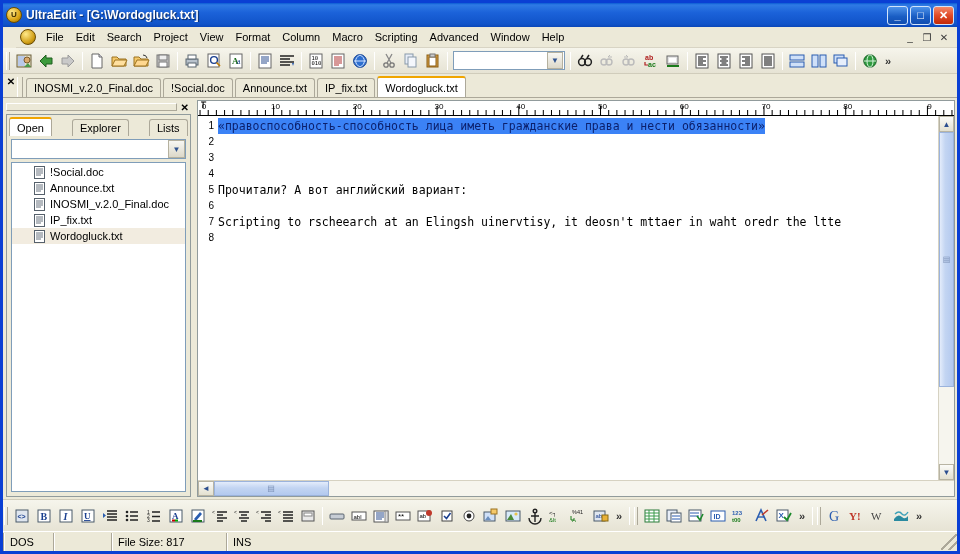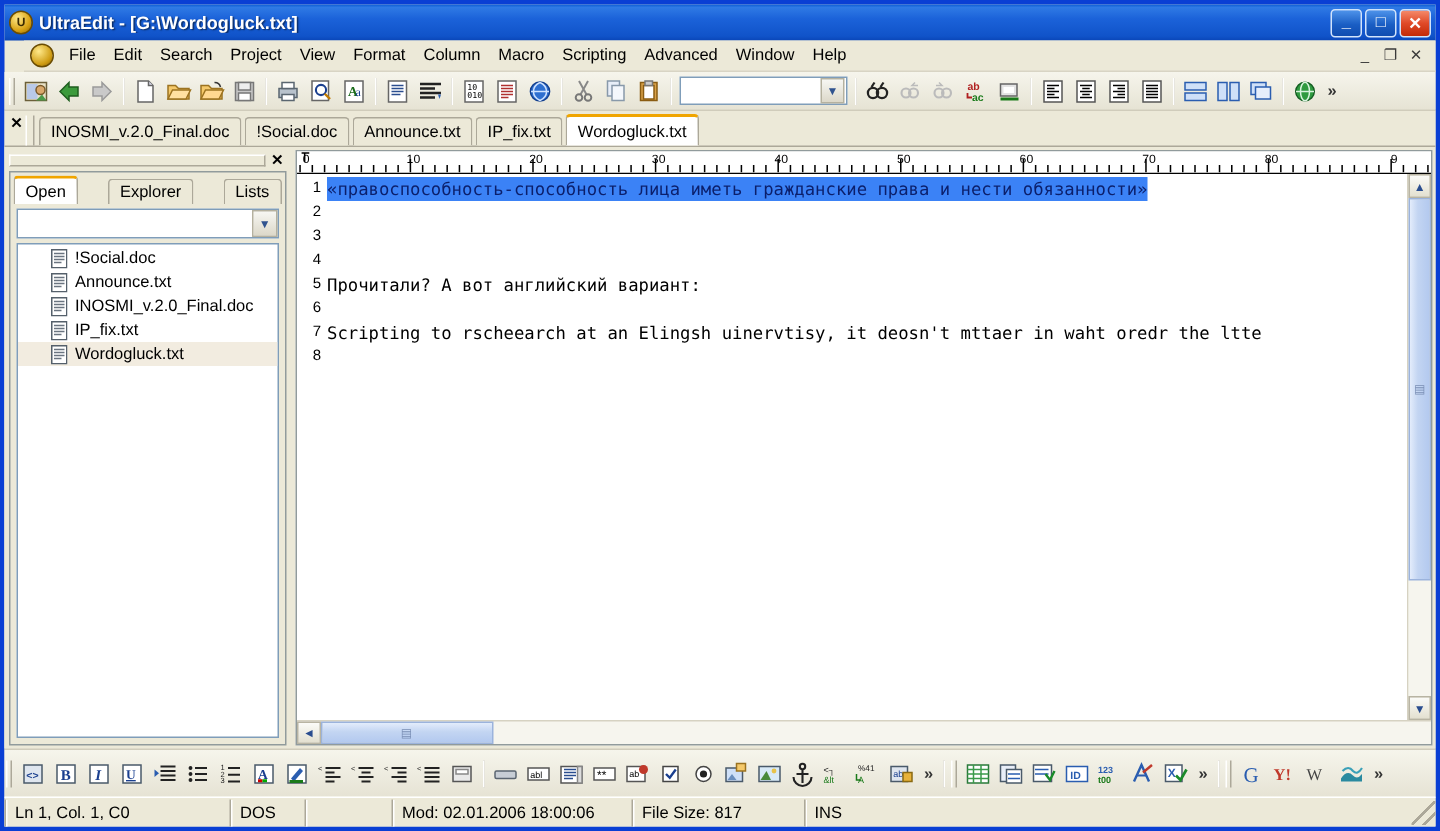--- a/index.html
+++ b/index.html
@@ -972,22 +972,20 @@
     <div class="tbtn">
       <svg width="18" height="18" viewBox="0 0 18 18">
           <path d="M2 12 q4 -6 8 -2 q3 3 6 -1 l0 5 l-14 0z" fill="#2a8aa0"></path>
           <path d="M3 7 q4 -4 7 0 q3 3 6 -2" stroke="#3aa0b8" stroke-width="1.4" fill="none"></path>
         </svg>
     </div>
     <div class="chev">»</div>
   </div>
 
   <div class="statusbar">
-    <div class="sb-cell" style="min-width:150px;">Ln 1, Col. 1, C0</div>
     <div class="sb-cell" style="min-width:50px;">DOS</div>
     <div class="sb-cell" style="min-width:58px;"></div>
-    <div class="sb-cell" style="min-width:160px;">Mod: 02.01.2006 18:00:06</div>
     <div class="sb-cell" style="min-width:115px;">File Size: 817</div>
     <div class="sb-cell" style="min-width:42px;">INS</div>
     <div class="sb-grip"></div>
   </div>
 
 </div>
 
 </body></html>

